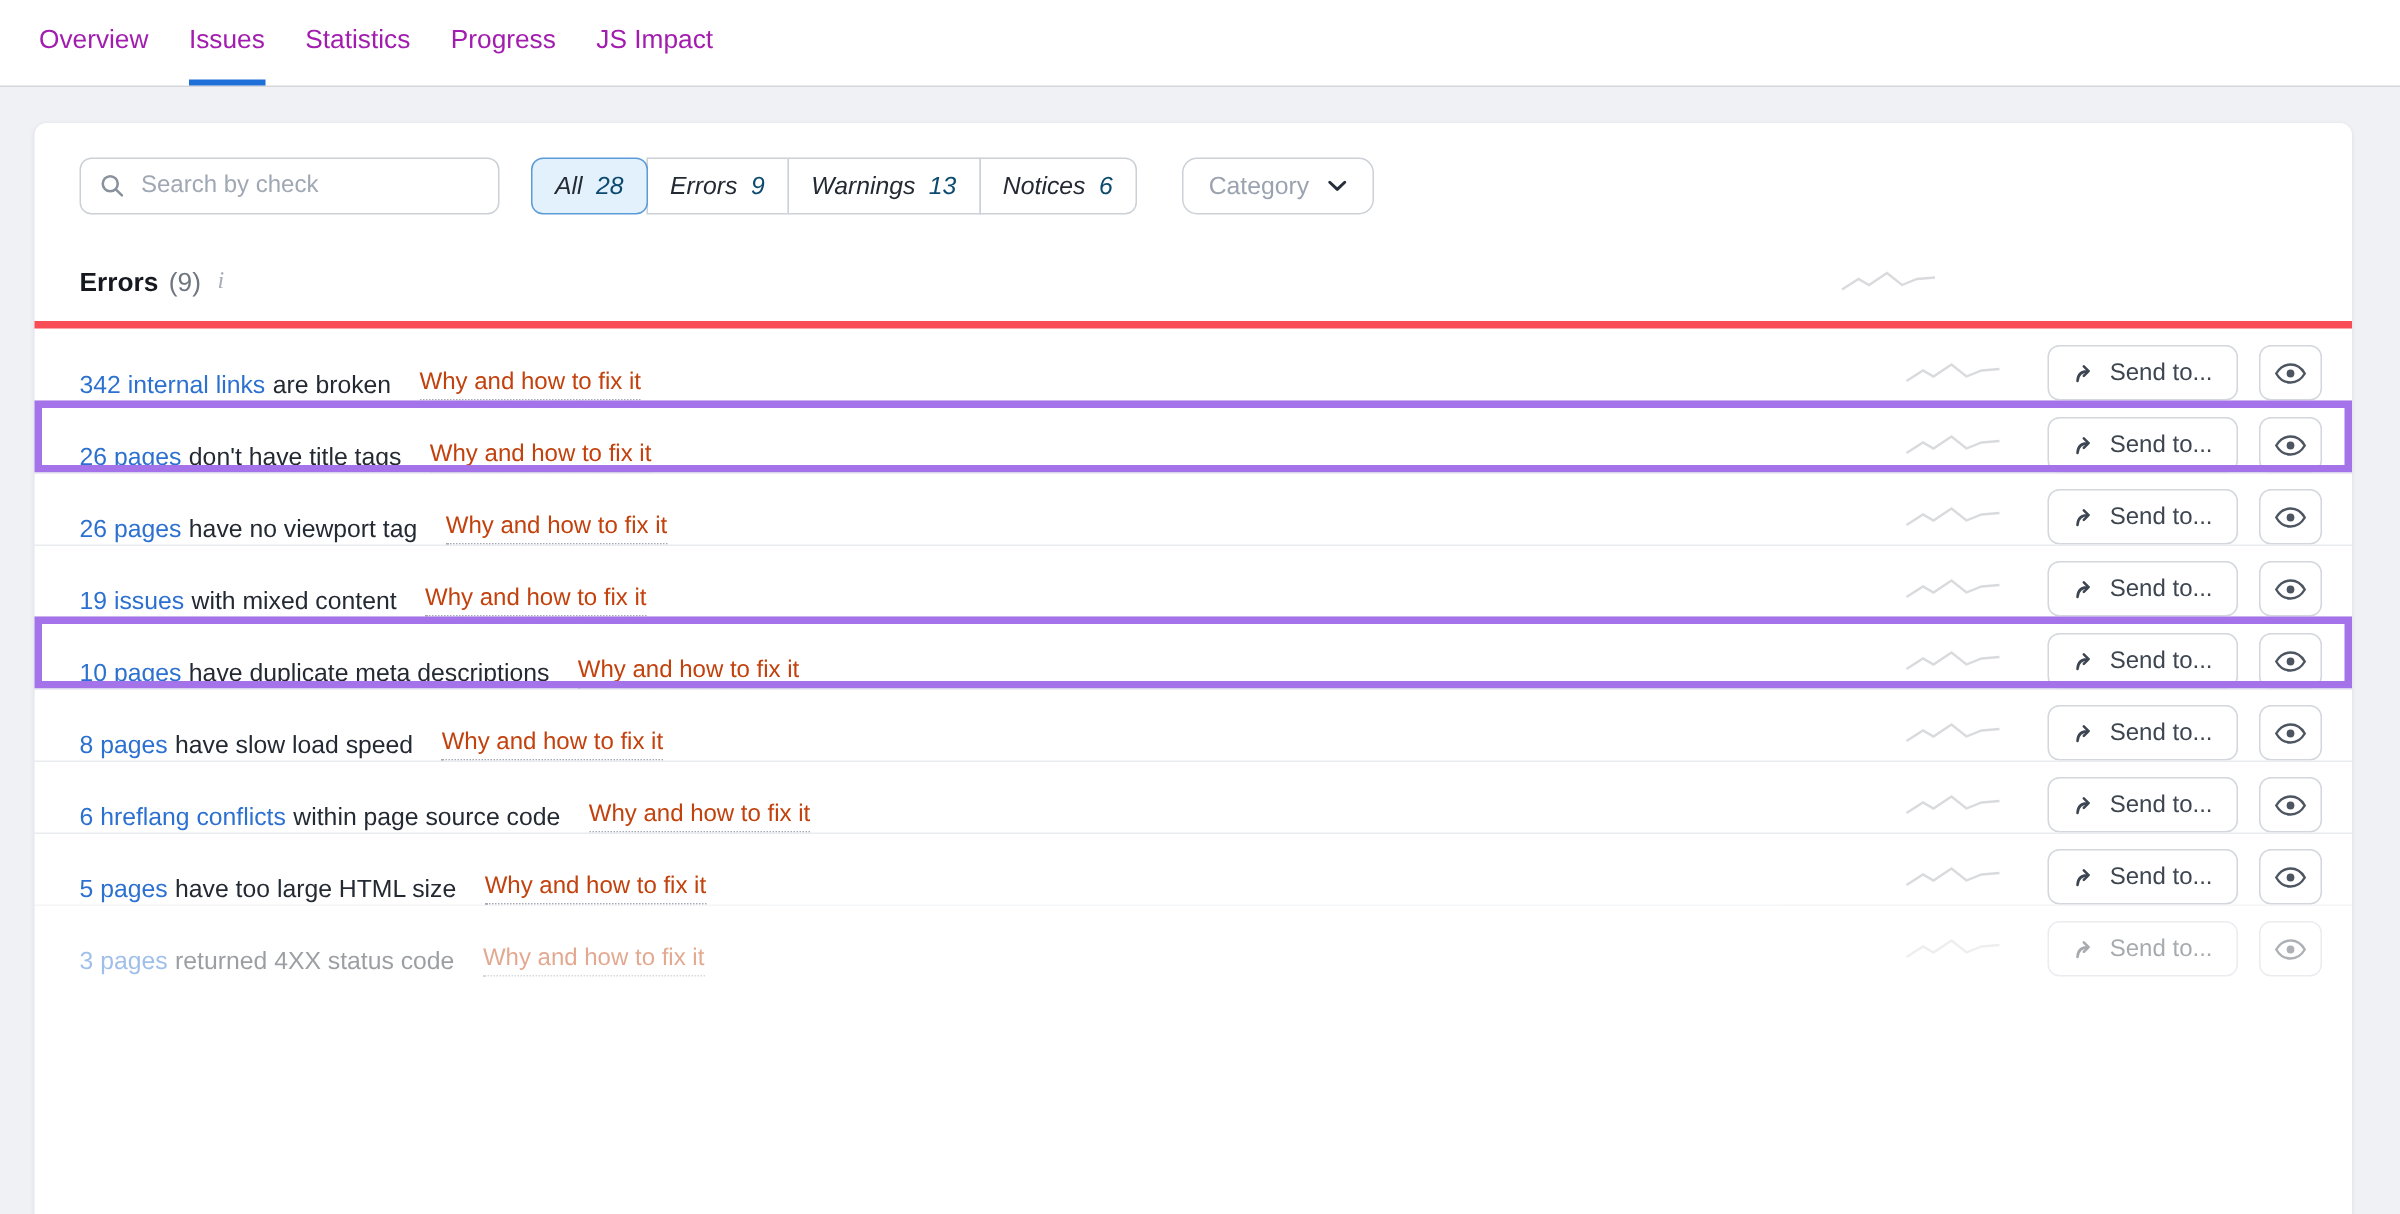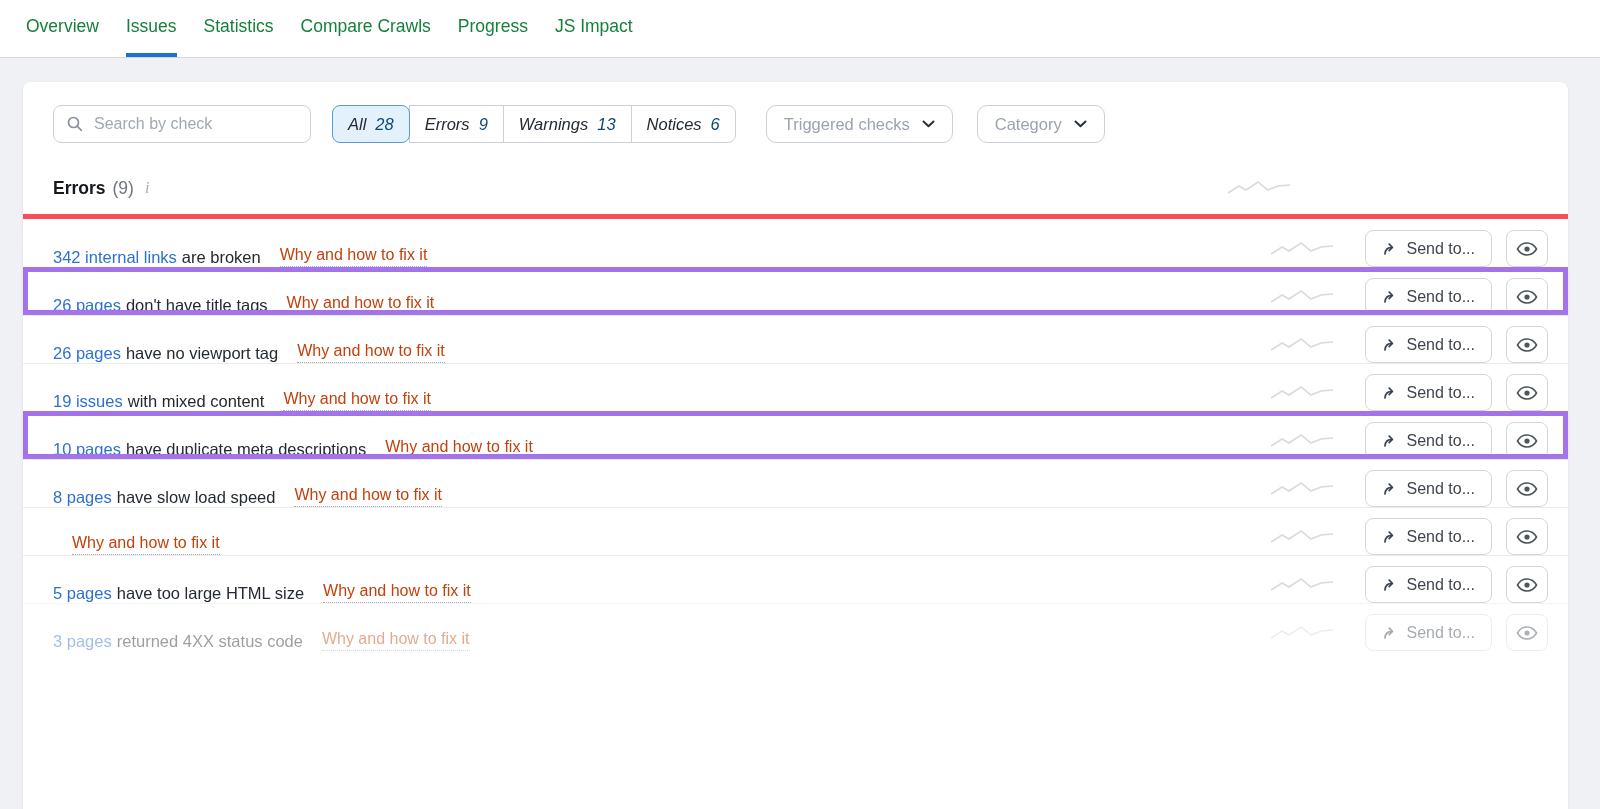--- a/index.html
+++ b/index.html
@@ -3,31 +3,31 @@
 <meta charset="utf-8">
 <style>
   * { margin:0; padding:0; box-sizing:border-box; }
   html,body { width:1600px; height:809px; overflow:hidden; background:#eff1f5;
     font-family:"Liberation Sans", sans-serif; color:#242a33; }
 
   
   .topnav { height:58px; background:#ffffff; border-bottom:1px solid #d5d7dc;
     display:flex; align-items:stretch; padding-left:26px; }
   .tabs { display:flex; gap:27px; }
-  .tab { display:flex; align-items:center; font-size:17.5px; color:#15803d;
+  .tab { display:flex; align-items:center; font-size:17.5px; color:#a21caf;
     cursor:pointer; border-bottom:4px solid transparent; padding-top:0; }
   .tab.active { border-bottom-color:#1f6fd8; }
 
   
   .card { position:absolute; left:23px; top:82px; width:1545px; height:790px;
     background:#ffffff; border-radius:8px; box-shadow:0 1px 3px rgba(30,40,60,.10); }
 
   
   .filter-bar { display:flex; align-items:center; padding:23px 30px 0 30px; }
-  .search-box { position:relative; width:258px; height:38px; }
+  .search-box { position:relative; width:280px; height:38px; }
   .search-box input { width:100%; height:100%; border:1px solid #ccd0d7; border-radius:8px;
     padding:0 12px 0 40px; font-size:16px; color:#242a33; outline:none;
     font-family:"Liberation Sans", sans-serif; }
   .search-box input::placeholder { color:#a0a8b4; }
   .search-icon { position:absolute; left:13px; top:10px; }
 
   .segments { display:flex; margin-left:21px; }
   .seg { display:flex; align-items:center; height:38px; padding:0 15px; background:#fff;
     border:1px solid #ccd0d7; margin-left:-1px; font-size:16.5px; color:#242a33; cursor:pointer;font-style:italic; }
   .seg:first-child { border-radius:8px 0 0 8px; margin-left:0; }
@@ -73,21 +73,20 @@
     margin-left:14px; background:#fff; border:1px solid #d3d6dc; border-radius:8px; cursor:pointer; }
 </style>
 </head>
 <body>
 
 <nav class="topnav">
   <div class="tabs">
       <div class="tab">Overview</div>
       <div class="tab active">Issues</div>
       <div class="tab">Statistics</div>
-      <div class="tab">Compare Crawls</div>
       <div class="tab">Progress</div>
       <div class="tab">JS Impact</div>
     </div>
 </nav>
 
 <main class="card">
 
   <div class="filter-bar">
     <div class="search-box">
       <svg class="search-icon" width="18" height="18" viewBox="0 0 18 18">
@@ -109,26 +108,20 @@
        <span>Warnings</span>
        <span class="seg-count">13</span>
      </div>
         <div class="seg">
        <span>Notices</span>
        <span class="seg-count">6</span>
      </div>
       </div>
     <div class="dropdowns">
         <div class="dropdown">
-       <span>Triggered checks</span>
-       <svg width="13" height="8" viewBox="0 0 13 8">
-         <path d="M1.5 1.5 L6.5 6.2 L11.5 1.5" fill="none" stroke="#262f3a" stroke-width="2" stroke-linecap="round" stroke-linejoin="round"></path>
-       </svg>
-     </div>
-        <div class="dropdown">
        <span>Category</span>
        <svg width="13" height="8" viewBox="0 0 13 8">
          <path d="M1.5 1.5 L6.5 6.2 L11.5 1.5" fill="none" stroke="#262f3a" stroke-width="2" stroke-linecap="round" stroke-linejoin="round"></path>
        </svg>
      </div>
       </div>
   </div>
 
   <div class="section-header">
     <span class="section-title">Errors</span>
@@ -274,20 +267,23 @@
          </button>
          <button class="eye-btn">
             <svg width="22" height="14" viewBox="0 0 22 14">
     <path d="M1.5 7 C4 2.6 7.2 1 11 1 C14.8 1 18 2.6 20.5 7 C18 11.4 14.8 13 11 13 C7.2 13 4 11.4 1.5 7 Z" fill="none" stroke="#4c5560" stroke-width="1.6"></path>
     <circle cx="11" cy="7" r="2.6" fill="#4c5560"></circle>
             </svg>
           </button>
        </div>
      </div>
       <div class="row">
+       <div class="issue-text">
+         <a class="issue-link">6 hreflang conflicts</a><span class="issue-rest">within page source code</span>
+       </div>
        <a class="why-link">Why and how to fix it</a>
        <div class="row-right">
          <svg class="sparkline" width="66" height="22" viewBox="0 0 66 22">
     <polyline points="2,16 13,9 20,13 32,5 42,13 52,9 64,8" fill="none" stroke="#d9dadd" stroke-width="1.6"></polyline>
           </svg>
          <button class="send-btn">
            <svg width="16" height="16" viewBox="0 0 16 16">
     <path d="M3 13 C3.2 8.2 5.8 6.4 10.4 6.4 M10.4 6.4 L7.2 3.2 M10.4 6.4 L7.2 9.6" fill="none" stroke="#3d4550" stroke-width="1.7" stroke-linecap="round" stroke-linejoin="round"></path>
             </svg>
             <span>Send to...</span>

